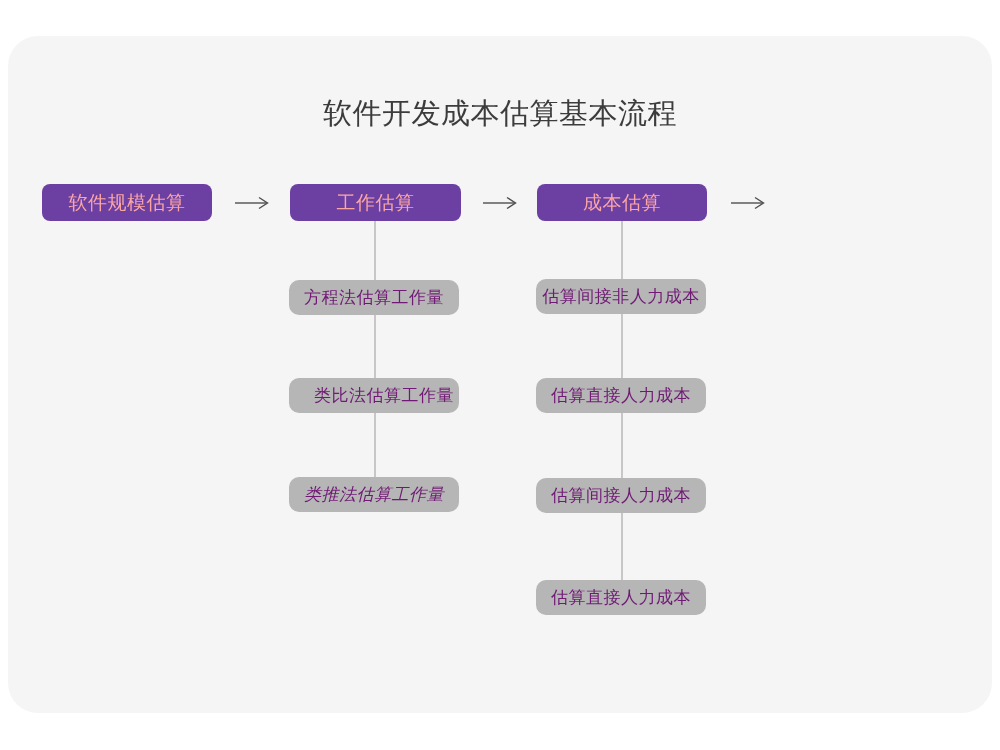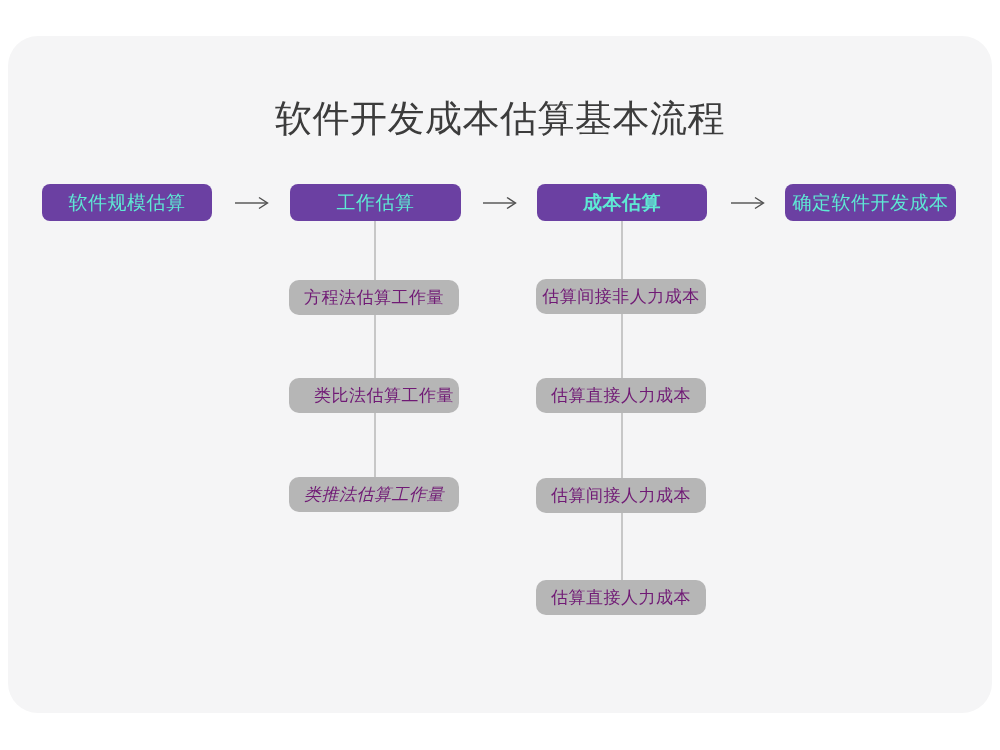--- a/index.html
+++ b/index.html
@@ -24,32 +24,32 @@
     background: #f5f5f6;
     border-radius: 30px;
   }
   .title {
     position: absolute;
     left: 0;
     top: 58px;
     width: 100%;
     margin: 0;
     text-align: center;
-    font-size: 37px;
+    font-size: 29px;
     font-weight: 500;
     letter-spacing: 0.5px;
     color: #3c3c3c;
   }
   .step {
     position: absolute;
     top: 148px;
     height: 37px;
     background: #6b40a2;
     border-radius: 8px;
-    color: #5eead4;
+    color: #fca5a5;
     font-size: 19px;
     letter-spacing: 0.5px;
     display: flex;
     align-items: center;
     justify-content: center;
     box-sizing: border-box;
   }
   .arrow {
     position: absolute;
     top: 160px;
@@ -90,28 +90,27 @@
       <polyline points="25,1.5 33.5,7 25,12.5" fill="none" stroke="#4f4f4f" stroke-width="1.4"></polyline>
     </svg>
 
     <div class="step" style="left:282px; width:171px;text-align:center;">工作估算</div>
 
     <svg class="arrow" style="left:474px;" width="36" height="14" viewBox="0 0 36 14">
       <line x1="1" y1="7" x2="33" y2="7" stroke="#4f4f4f" stroke-width="1.4"></line>
       <polyline points="25,1.5 33.5,7 25,12.5" fill="none" stroke="#4f4f4f" stroke-width="1.4"></polyline>
     </svg>
 
-    <div class="step" style="left:529px; width:170px;font-weight:bold;">成本估算</div>
+    <div class="step" style="left:529px; width:170px;">成本估算</div>
 
     <svg class="arrow" style="left:722px;" width="36" height="14" viewBox="0 0 36 14">
       <line x1="1" y1="7" x2="33" y2="7" stroke="#4f4f4f" stroke-width="1.4"></line>
       <polyline points="25,1.5 33.5,7 25,12.5" fill="none" stroke="#4f4f4f" stroke-width="1.4"></polyline>
     </svg>
 
-    <div class="step" style="left:777px; width:171px;">确定软件开发成本</div>
 
     <div class="vline" style="left:366px; top:185px; height:274px;"></div>
 
     <div class="vline" style="left:613px; top:185px; height:377px;"></div>
 
     <div class="subnode" style="left:281px; top:244px;">方程法估算工作量</div>
     <div class="subnode" style="left:281px; top:342px;padding-left:20px;">类比法估算工作量</div>
     <div class="subnode" style="left:281px; top:441px;font-style:italic;">类推法估算工作量</div>
 
     <div class="subnode" style="left:528px; top:243px;">估算间接非人力成本</div>

